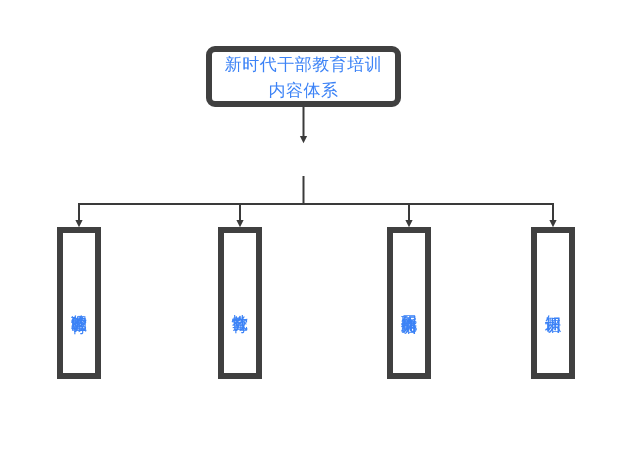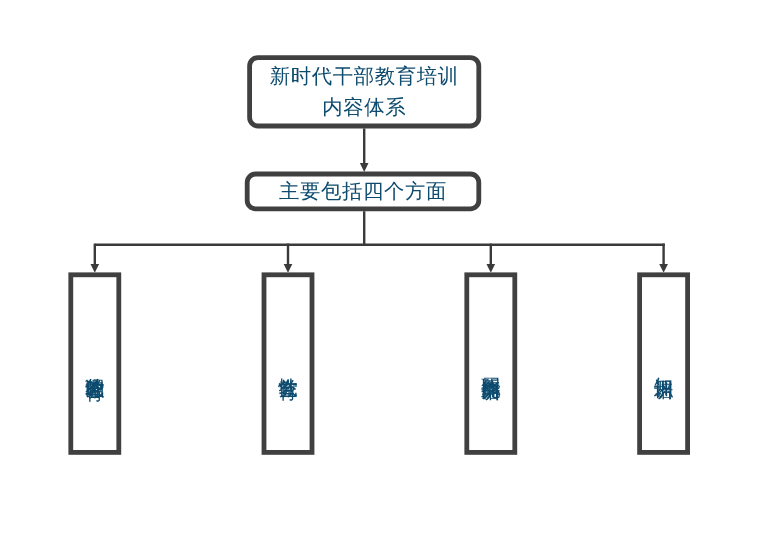--- a/index.html
+++ b/index.html
@@ -23,26 +23,26 @@
     position: absolute;
     left: 0;
     top: 0;
     width: 643px;
     height: 453px;
   }
   .node {
     position: absolute;
     box-sizing: border-box;
     background: #ffffff;
-    border: 4px solid #404040;
+    border: 6px solid #404040;
     display: flex;
     align-items: center;
     justify-content: center;
     text-align: center;
-    color: #0c4a6e;
+    color: #3b82f6;
     z-index: 2;
   }
   .node-root {
     left: 206px;
     top: 46px;
     width: 195px;
     height: 61px;
     border-radius: 9px;
     font-size: 17px;
     line-height: 26px;
@@ -100,23 +100,20 @@
     <line x1="79" y1="203" x2="79" y2="223.5" stroke="#3a3a3a" stroke-width="2" marker-end="url(#arrowhead)"></line>
     <line x1="240" y1="203" x2="240" y2="223.5" stroke="#3a3a3a" stroke-width="2" marker-end="url(#arrowhead)"></line>
     <line x1="409" y1="203" x2="409" y2="223.5" stroke="#3a3a3a" stroke-width="2" marker-end="url(#arrowhead)"></line>
     <line x1="553" y1="203" x2="553" y2="223.5" stroke="#3a3a3a" stroke-width="2" marker-end="url(#arrowhead)"></line>
   </svg>
 
   <div class="node node-root">
     <span class="node-text">新时代干部教育培训内容体系</span>
   </div>
 
-  <div class="node node-subtitle">
-    <span class="node-text">主要包括四个方面</span>
-  </div>
 
   <div class="node node-leaf leaf-0">
     <span class="node-text">党的理论教育</span>
   </div>
 
   <div class="node node-leaf leaf-1">
     <span class="node-text">党性教育</span>
   </div>
 
   <div class="node node-leaf leaf-2">

